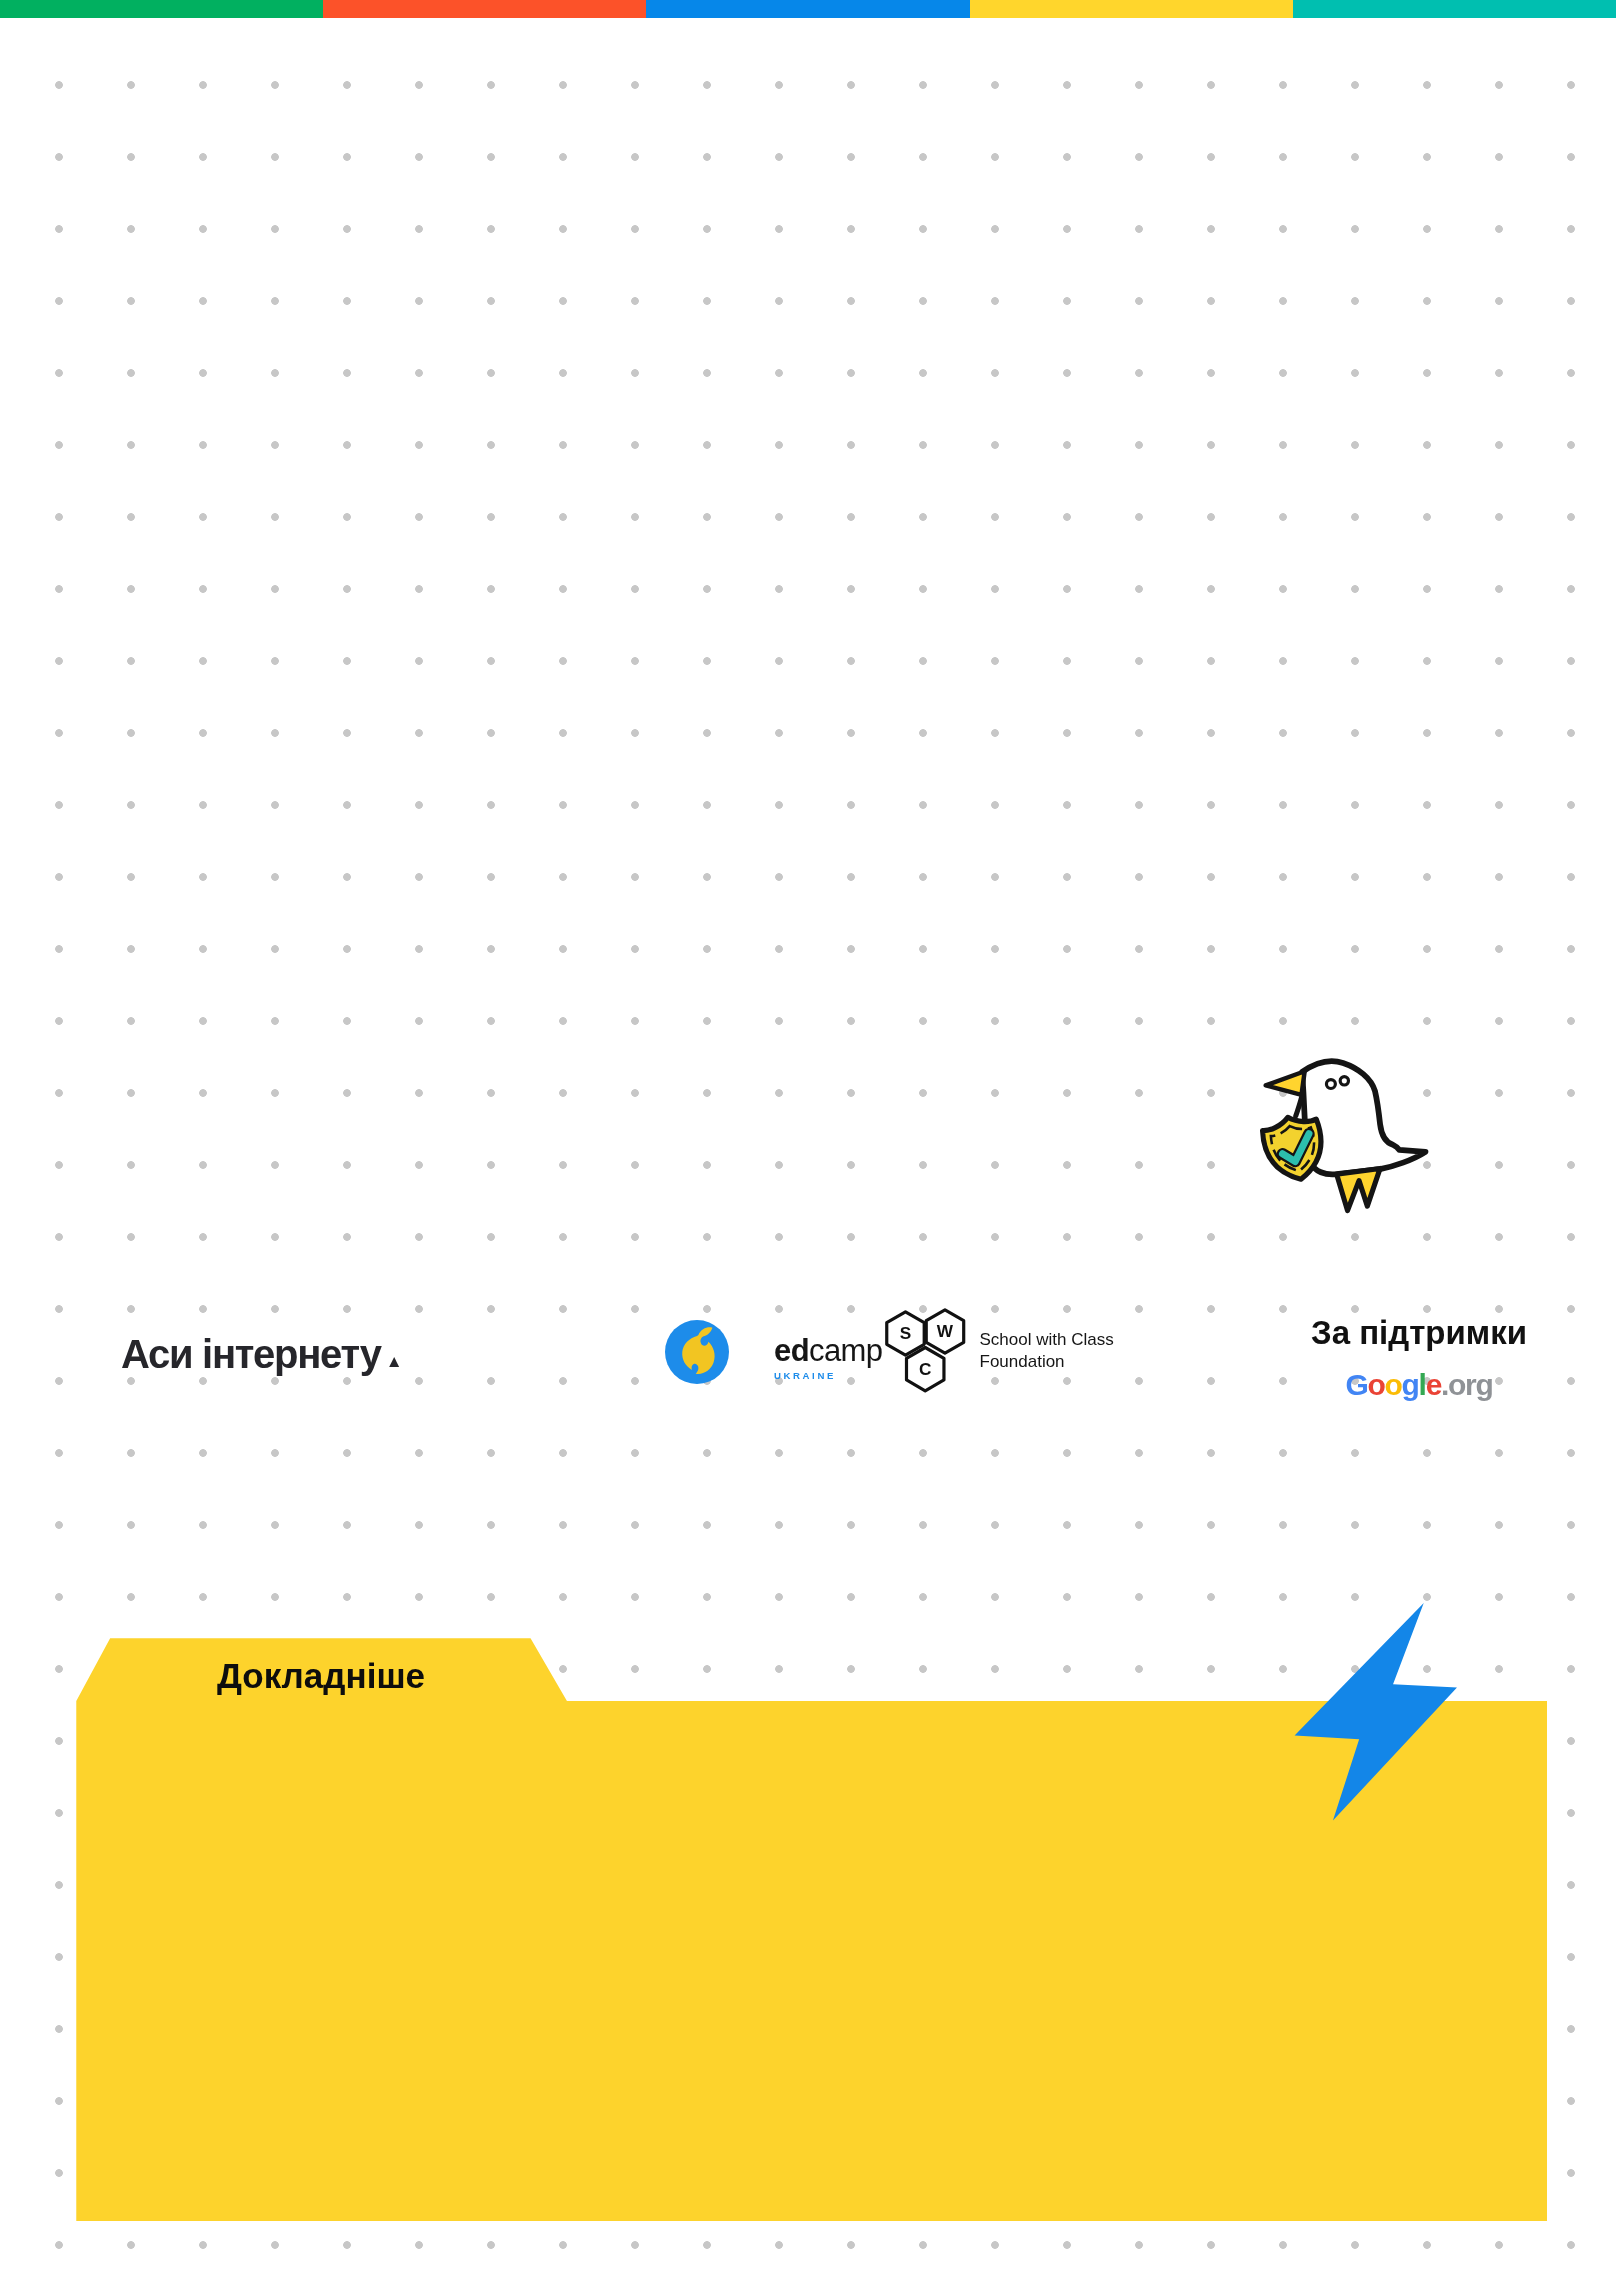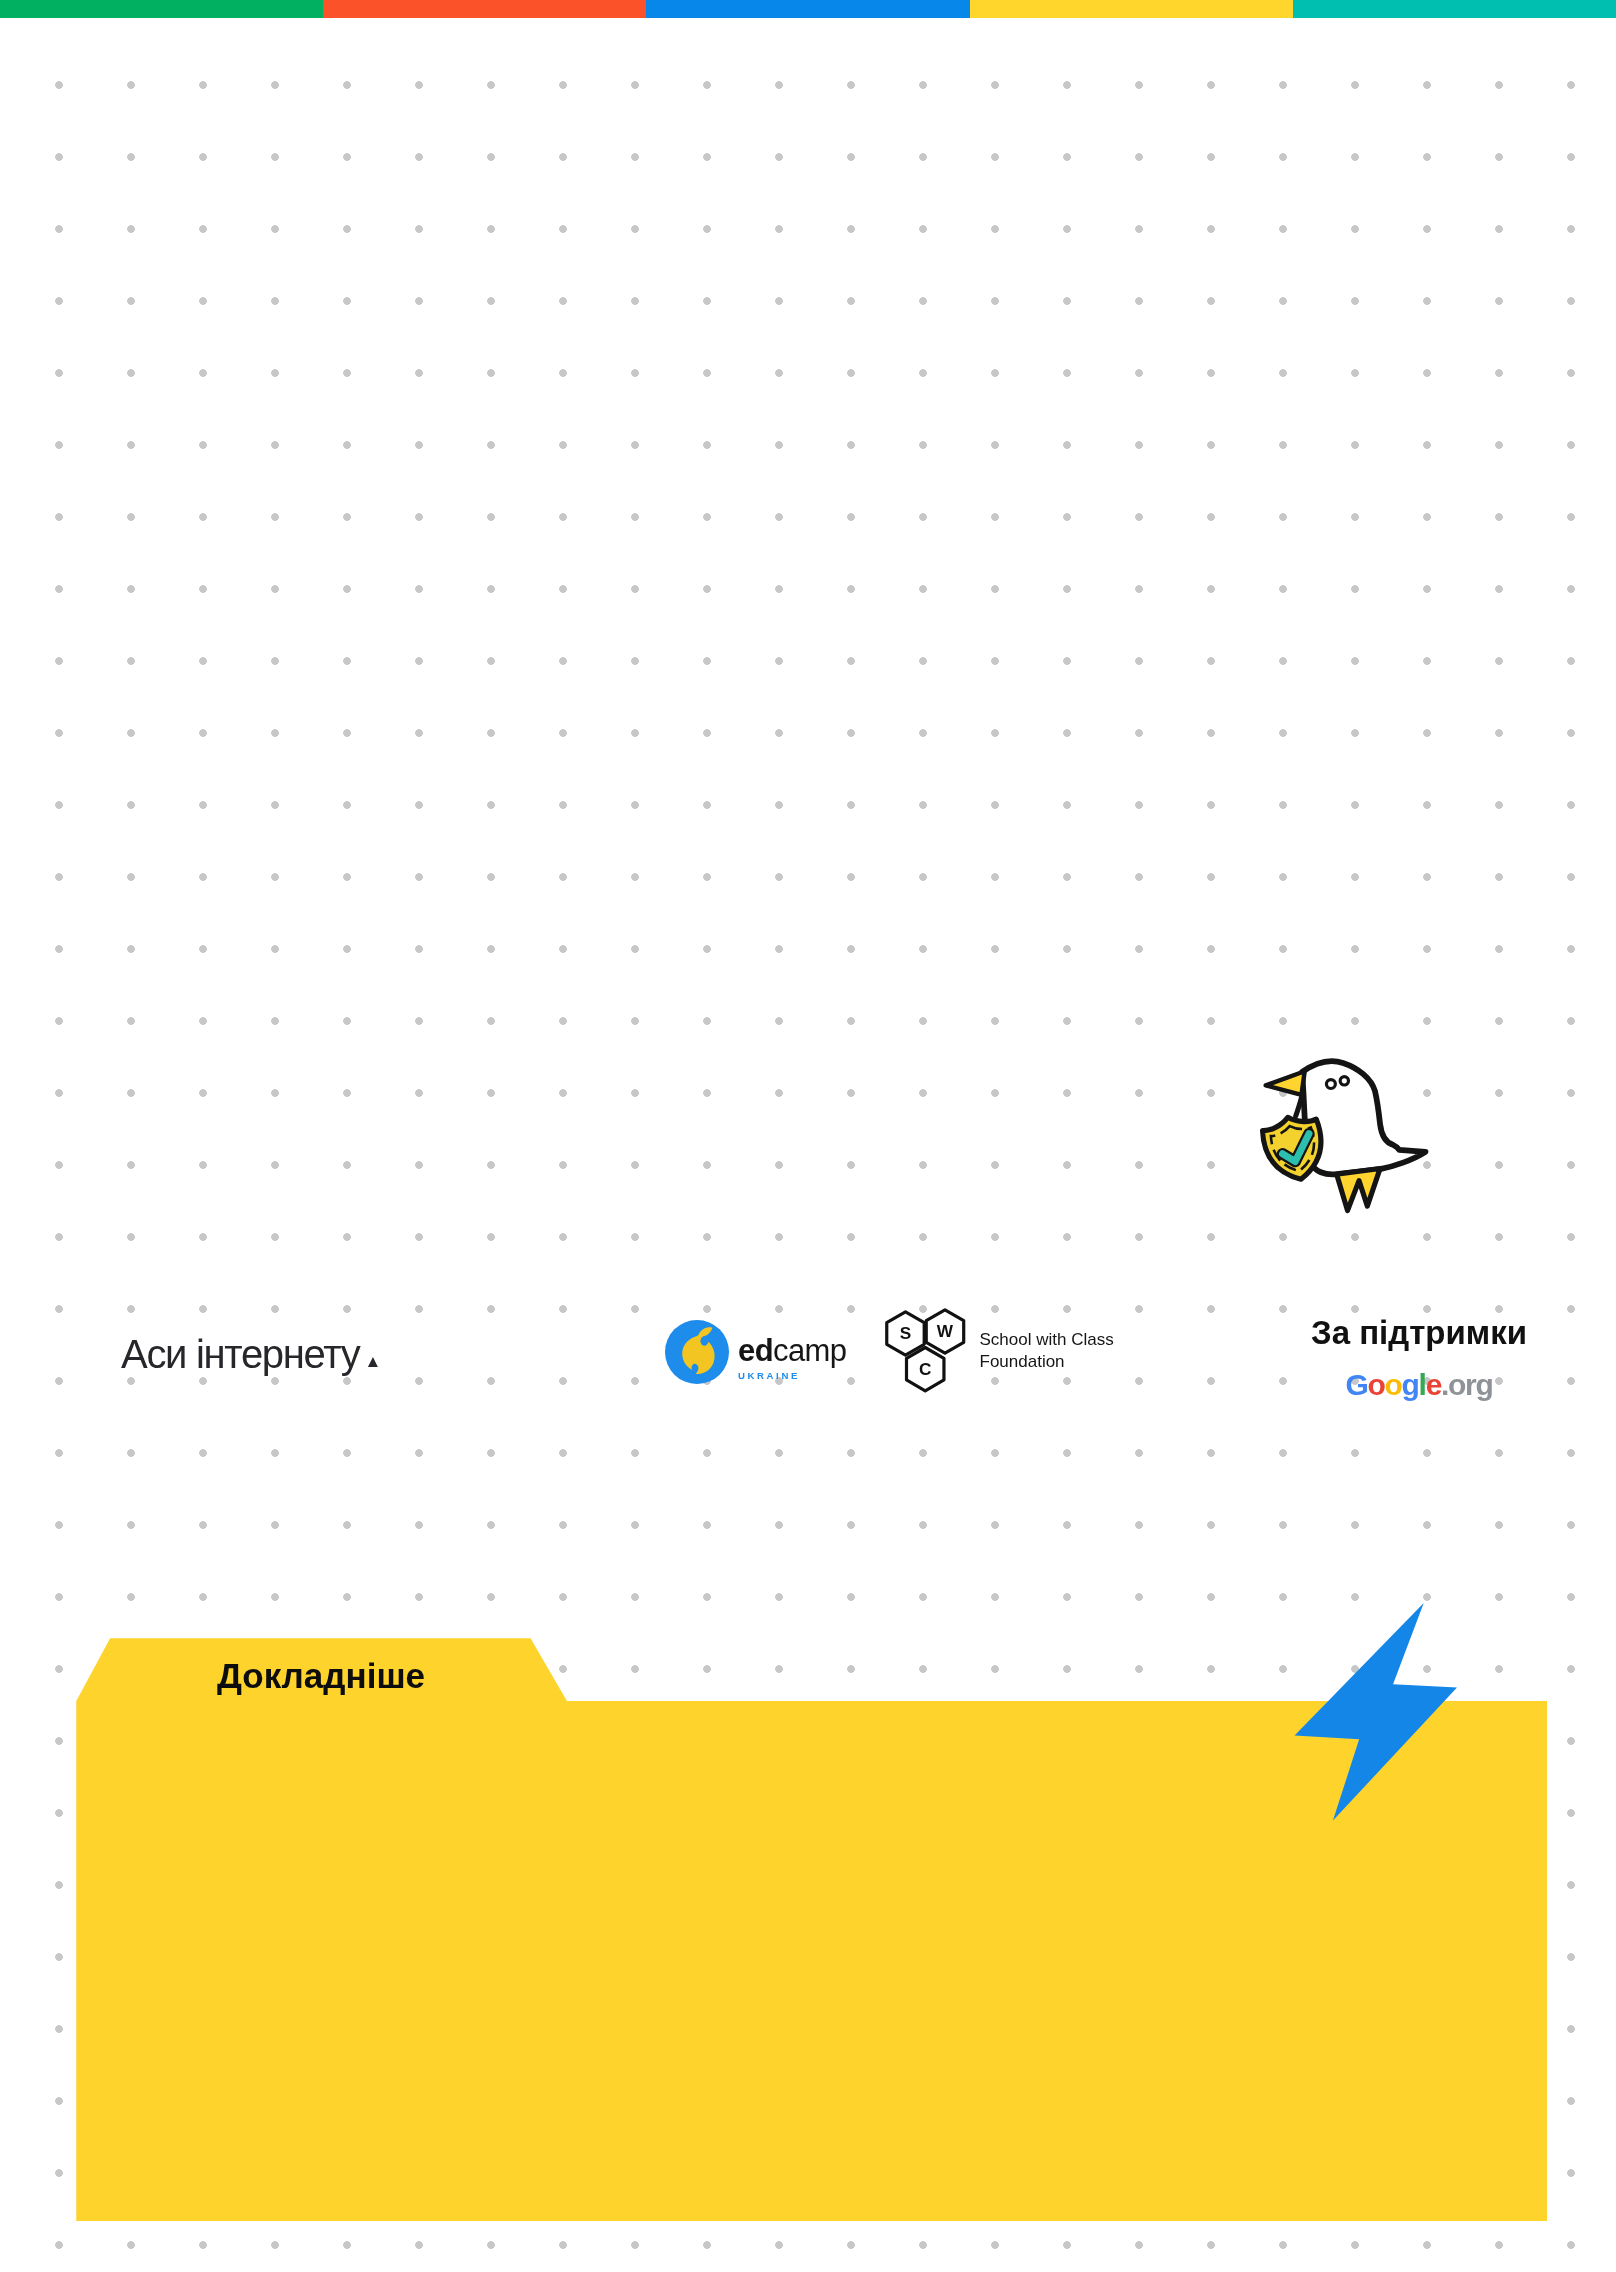--- a/index.html
+++ b/index.html
@@ -7,24 +7,24 @@
         font-family:"Liberation Sans", sans-serif;}
   
   .dots{position:absolute;inset:0;
         background-image:radial-gradient(circle, #c7c7c7 3.5px, rgba(255,255,255,0) 4.2px);
         background-size:72px 72px;background-position:23px 49px;}
   
   .topbar{position:absolute;left:0;top:0;width:1616px;height:18px;display:flex;}
   .topbar .seg{flex:1 1 0;height:100%;}
   
   .brand{position:absolute;left:121px;top:1333px;display:flex;align-items:baseline;
-         color:#26262b;font-weight:400;font-size:40px;letter-spacing:-1.3px;line-height:43px;}
+         color:#26262b;font-weight:700;font-size:40px;letter-spacing:-1.3px;line-height:43px;}
   .brand .tri{font-size:17px;margin-left:5.1px;letter-spacing:0;transform:translateY(-1.3px);}
   
-  .edcamp{position:absolute;left:665px;top:1320px;display:flex;align-items:flex-start;}
+  .edcamp{position:absolute;left:665px;top:1320px;display:flex;align-items:flex-start;gap:36px;}
   .edcamp-circle{width:64px;height:64px;border-radius:50%;background:#1d8cea;
                  display:flex;align-items:center;justify-content:center;}
   .edcamp-textcol{margin-left:9px;margin-top:15.3px;}
   .edcamp-word{font-size:31px;line-height:32px;color:#161616;letter-spacing:-0.6px;}
   .edcamp-word b{font-weight:800;}
   .edcamp-word span.light{font-weight:400;}
   .edcamp-country{margin-top:2.6px;font-size:9.6px;font-weight:700;color:#1d8cea;letter-spacing:2.6px;}
   
   .swc{position:absolute;left:885px;top:1308px;display:flex;align-items:center;}
   .swc-text{margin-left:11.5px;font-size:17px;font-weight:400;color:#161616;line-height:22px;}

